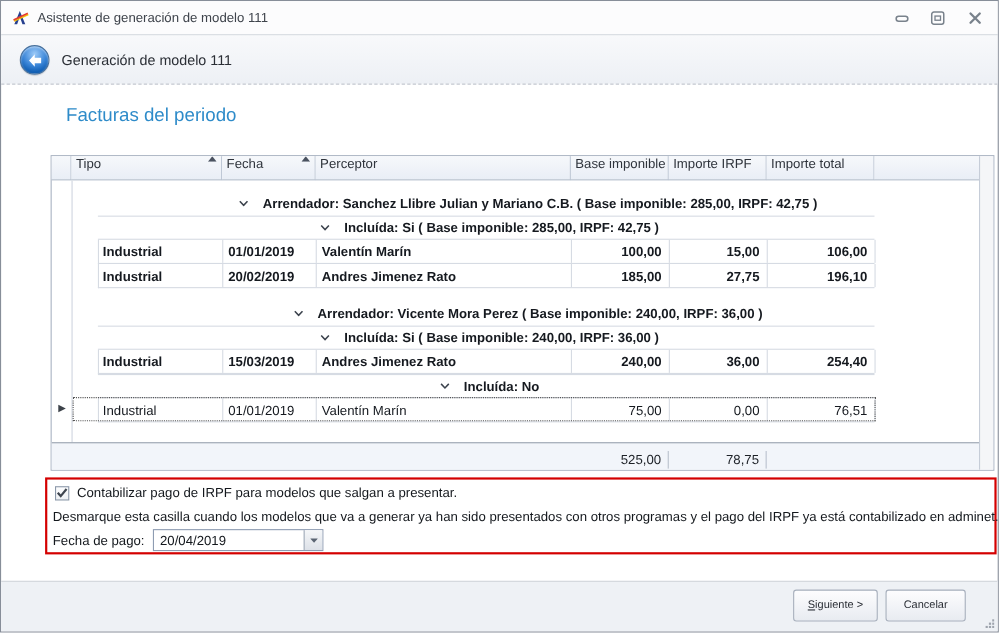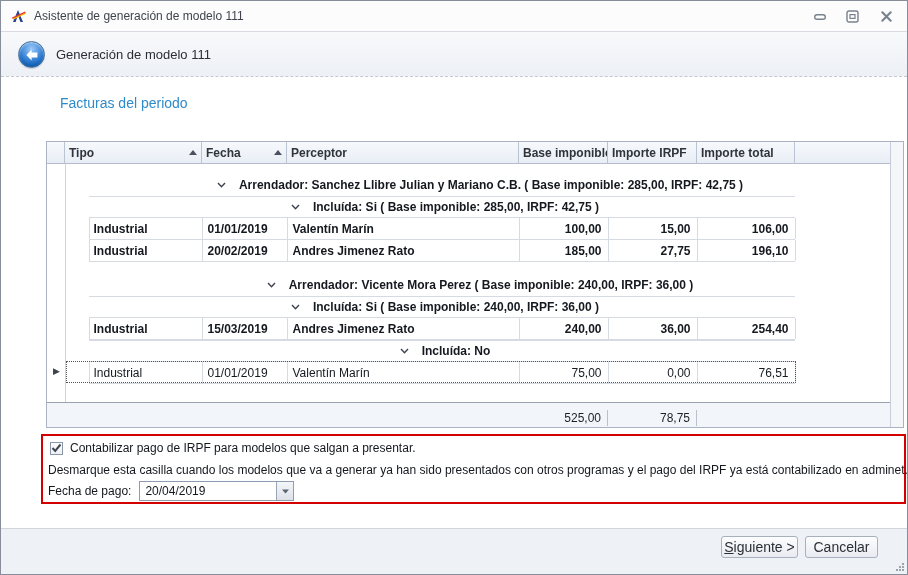--- a/index.html
+++ b/index.html
@@ -16,28 +16,28 @@
   
   .header-strip { position:absolute; left:0; top:30px; right:0; height:46px;
     background:linear-gradient(#f8f9fb,#edf0f5); border-top:1px solid #d8dce2; border-bottom:1px dashed #c3c8d0; }
   .back-button { position:absolute; left:17px; top:9px; width:27px; height:27px; border-radius:50%;
     background:radial-gradient(circle at 50% 28%, #9ccaf8, #3b86d8 48%, #0d5bb0 78%, #084a96);
     border:1px solid #49719c; display:flex; align-items:center; justify-content:center;
     box-shadow:inset 0 1px 2px rgba(255,255,255,.6), 0 1px 1px rgba(0,0,0,.15); }
   .header-title { position:absolute; left:55px; top:0; line-height:45px; font-size:13px; color:#2a2e35; }
 
   
-  .page-heading { position:absolute; left:59px; top:94px; font-size:14px; color:#2e8bc9; }
+  .page-heading { position:absolute; left:59px; top:94px; font-size:17px; color:#2e8bc9; }
 
   
   .grid { position:absolute; left:45px; top:140px; width:858px; height:287px; border:1px solid #a9b3c2; background:#fff; font-size:12px; }
   .grid-scroll { position:absolute; right:0; top:0; bottom:0; width:13px; background:#f5f6f8; border-left:1px solid #c6cdd8; }
   .grid-header { position:absolute; left:0; top:0; width:843px; height:22px; display:flex; }
   .hcell { height:22px; background:linear-gradient(#f6f8fb,#e9eef6); border-right:1px solid #b9c3d2; border-bottom:1px solid #b2bccb;
-    display:flex; align-items:center; justify-content:space-between; padding:0 4px; color:#2f343c; overflow:hidden; white-space:nowrap;font-weight:bold; }
+    display:flex; justify-content:space-between; padding:0 4px; color:#2f343c; overflow:hidden; white-space:nowrap; }
   .cw0{width:18px;flex:none;} .cw1{width:137px;flex:none;} .cw2{width:85px;flex:none;} .cw3{width:232px;flex:none;}
   .cw4{width:89px;flex:none;} .cw5{width:89px;flex:none;} .cw6{width:98px;flex:none;} .cw7{flex:1;border-right:none;}
   .sortarrow { flex:none; margin-left:2px; }
 
   .grid-body { position:absolute; left:0; top:22px; width:843px; height:240px; overflow:hidden; }
   .grid-body::before { content:''; position:absolute; left:18px; top:0; bottom:0; border-left:1px solid #cfd5df; }
   .row { position:relative; height:22px; display:flex; align-items:center; white-space:nowrap;justify-content:center; }
   .grow { margin-left:18px; padding-left:5px; font-weight:bold; color:#15191f; }
   .grow .glabel { margin-left:13px; }
   .sgrow { margin-left:42px; width:706px; padding-left:6px; font-weight:bold; color:#15191f;
@@ -66,22 +66,22 @@
   .cb-label { margin-left:7px; font-size:12px; color:#14181d; }
   .opt-note { position:absolute; left:5px; top:27px; font-size:12px; color:#14181d; white-space:nowrap; }
   .opt-row3 { position:absolute; left:5px; top:45px; display:flex; align-items:center; }
   .fp-label { font-size:12px; color:#14181d; }
   .combo { margin-left:8px; width:155px; height:20px; border:1px solid #8e9cb2; background:#fff; display:flex; position:relative; }
   .combo-text { flex:1; font-size:12px; color:#14181d; padding-left:5px; line-height:18px; }
   .combo-btn { width:17px; height:100%; border-left:1px solid #9aa5b5; background:linear-gradient(#f4f6f8,#dde1e8); display:flex; align-items:center; justify-content:center; }
 
   
   .footer { position:absolute; left:0; right:0; bottom:0; height:46px; background:#eef1f5; border-top:1px solid #d2d6dc; }
-  .btn { position:absolute; top:7px; height:22px; border:1px solid #a8b0bd; border-radius:3px;
-    background:linear-gradient(#fdfdfe,#e8ebf1); font-size:14px; color:#2b2f36; display:flex; align-items:center; justify-content:center; cursor:default; }
+  .btn { position:absolute; top:7px; height:29px; border:1px solid #a8b0bd; border-radius:3px;
+    background:linear-gradient(#fdfdfe,#e8ebf1); font-size:10px; color:#2b2f36; display:flex; align-items:center; justify-content:center; cursor:default; }
   .btn-next { right:109px; width:77px; }
   .btn-next span { display:block; }
   .btn-next span::first-letter { text-decoration:underline; }
   .btn-cancel { right:29px; width:73px; }
   .resize-grip { position:absolute; right:3px; bottom:3px; }
 </style>
 </head>
 <body>
 
 <div class="window">

